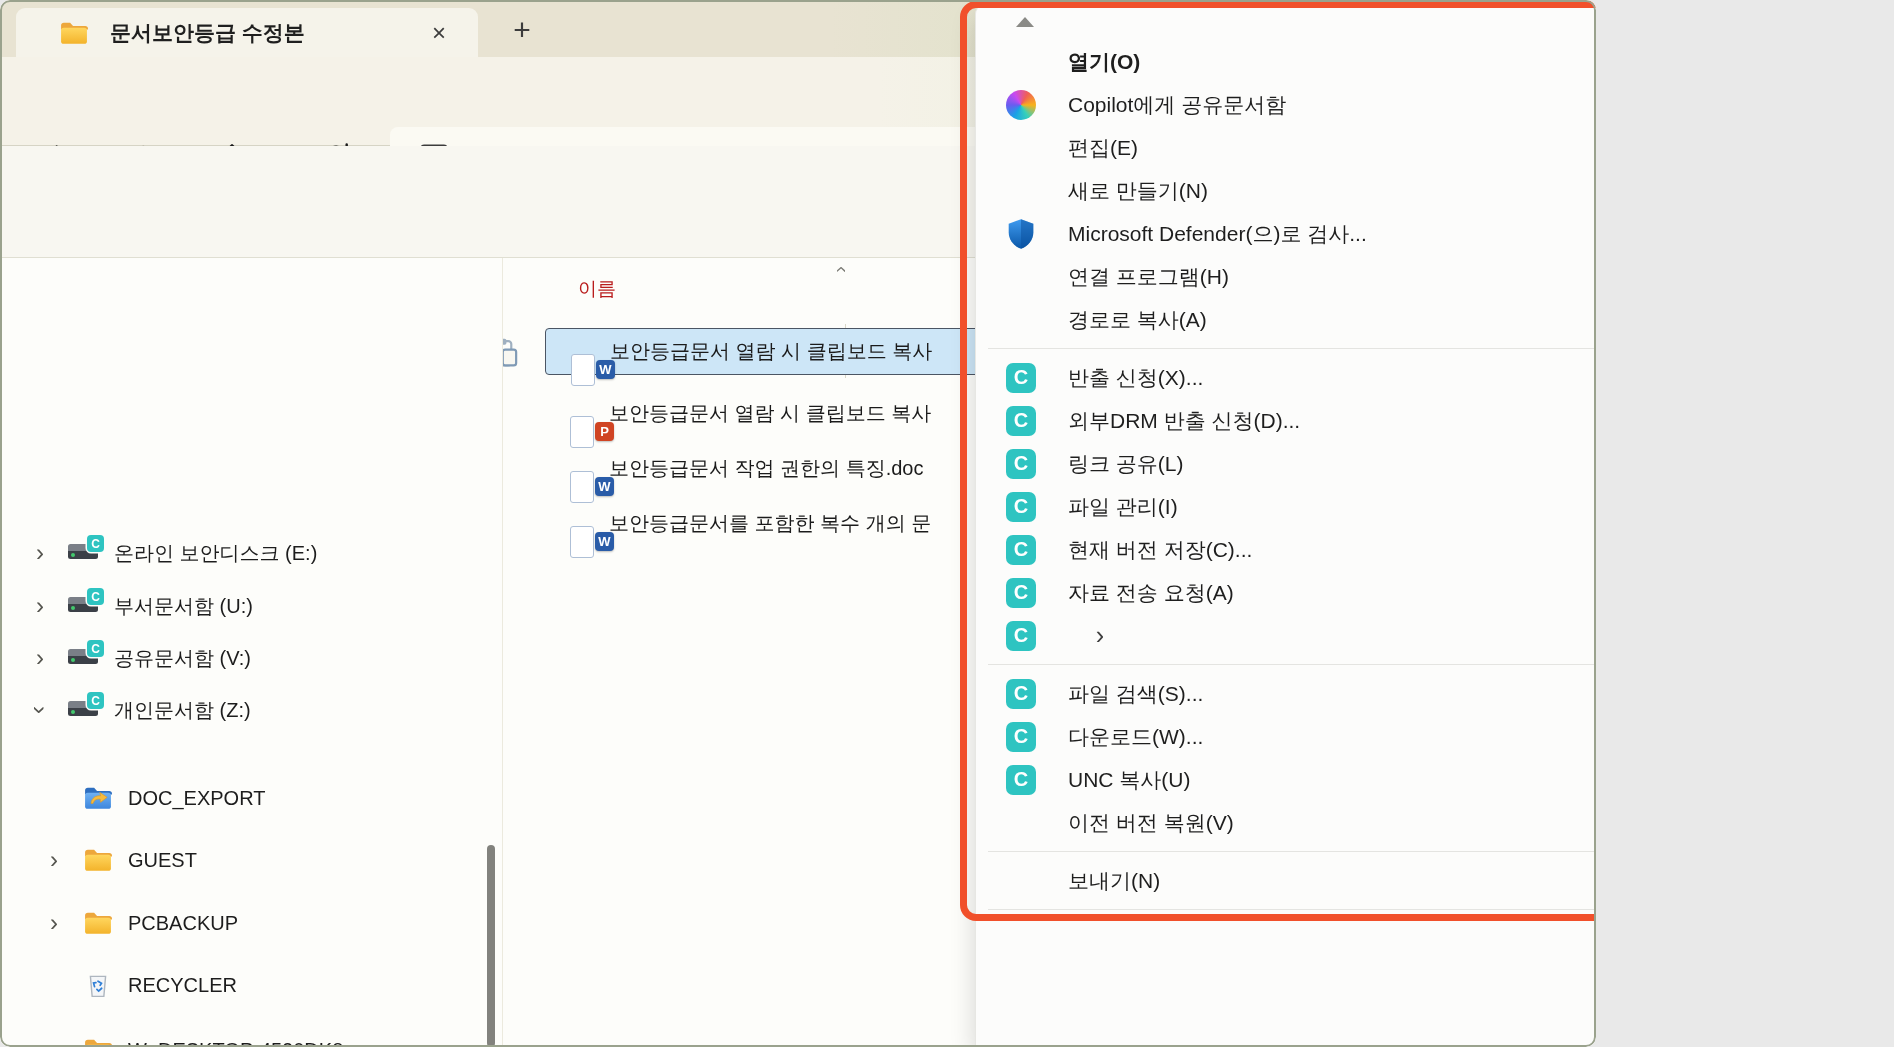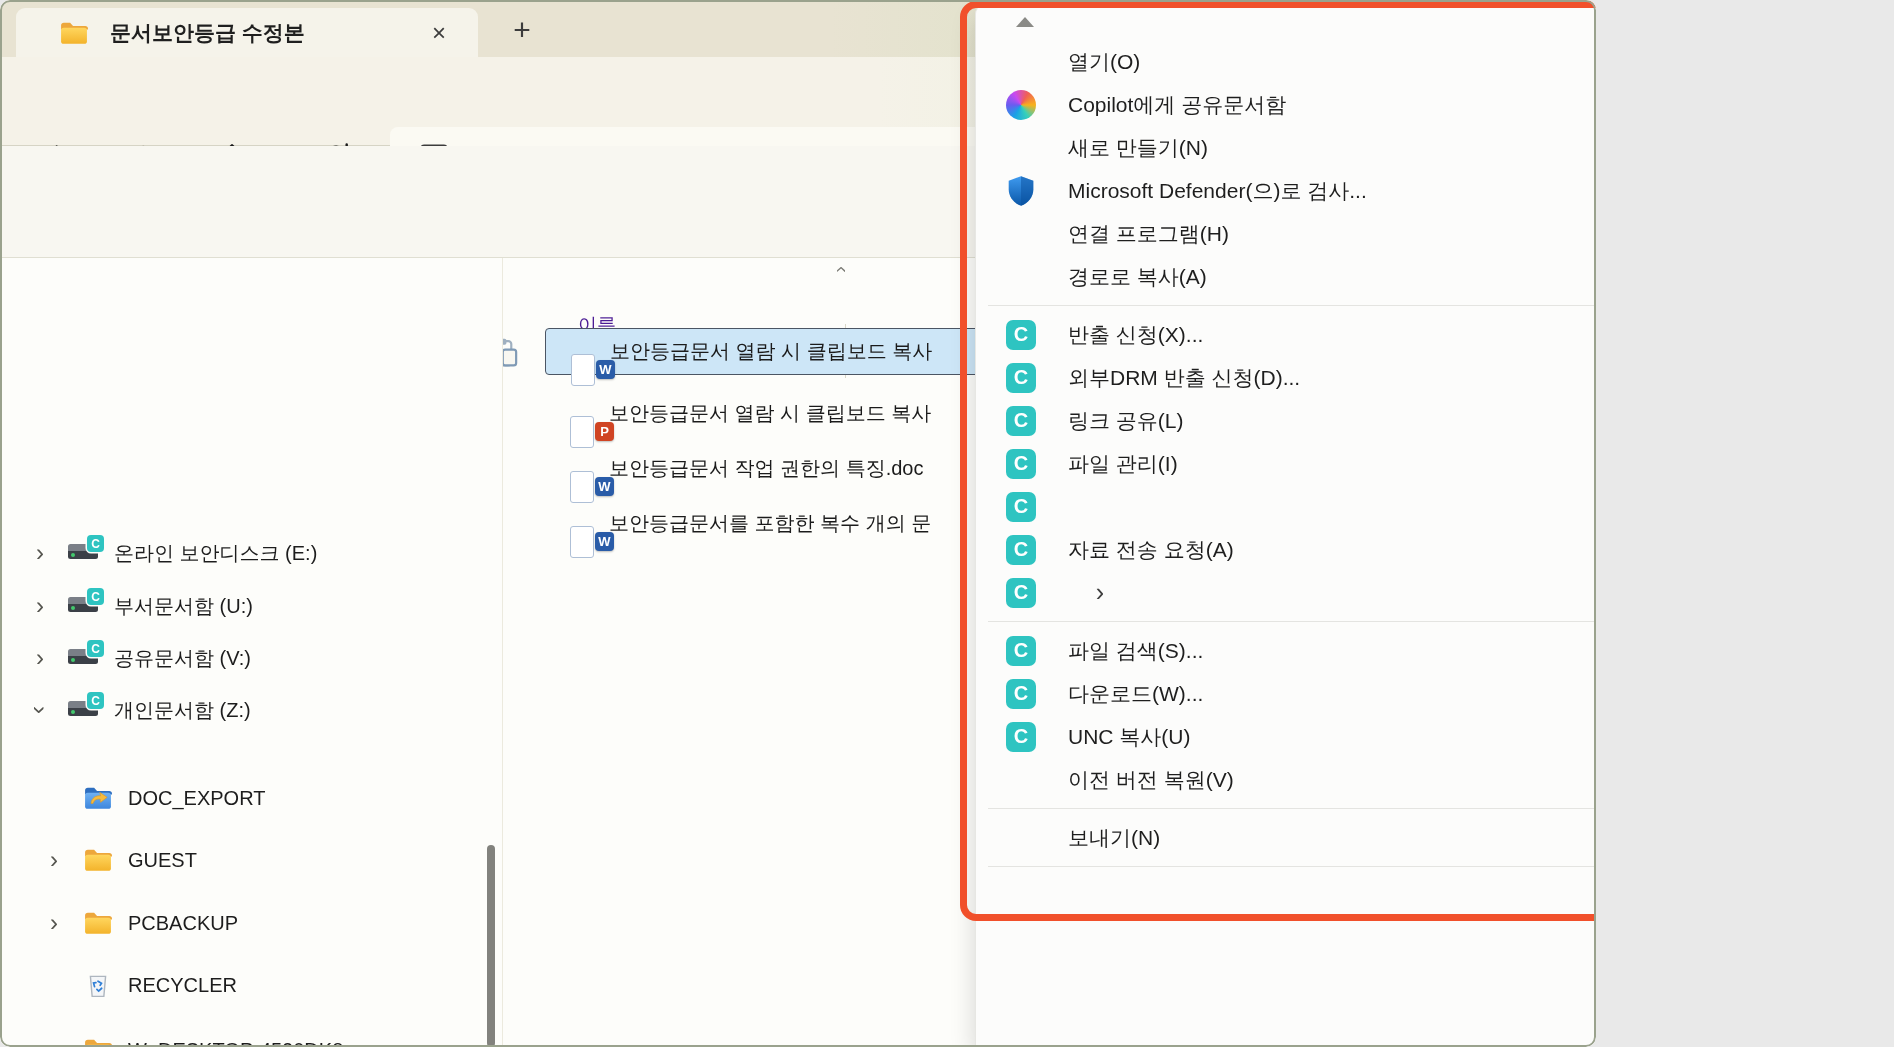--- a/index.html
+++ b/index.html
@@ -64,38 +64,38 @@
   .doc-ic{position:relative;width:34px;height:37px;flex:none;}
   .doc-page{position:absolute;right:1px;top:2px;width:24px;height:32px;background:#fff;border:1.4px solid #aebfd6;border-radius:3px;}
   .doc-tab{position:absolute;left:0;top:8px;width:19px;height:19px;border-radius:4px;color:#fff;font-weight:bold;font-size:13px;
     display:flex;align-items:center;justify-content:center;box-shadow:0 1px 2px rgba(0,0,0,.25);}
 
   
   .copilot-ic{width:30px;height:30px;border-radius:50%;flex:none;
     background:conic-gradient(from 210deg,#19a1e6,#6a5cf0,#c94af1,#f05f57,#f8b21c,#35d0ba,#19a1e6);}
 
   
-  .filehead{position:absolute;left:578px;top:276px;font-size:19px;color:#4c1d95;margin-top:36px;}
+  .filehead{position:absolute;left:578px;top:276px;font-size:19px;color:#b91c1c;}
   .sortcaret{position:absolute;left:836px;top:258px;font-size:20px;color:#7c7c76;transform:rotate(-90deg);}
   .file-row{position:absolute;left:545px;width:1343px;height:47px;display:flex;align-items:center;gap:14px;padding-left:50px;border-radius:4px;}
   .file-row.selected{background:#cde6f7;border:1.5px solid #4b5563;}
   .file-name{font-size:20px;color:#1b1b1b;white-space:nowrap;}
   .edge-frag{position:absolute;left:1316px;font-size:19px;color:#8a8a84;}
   .file-row.selected .edge-frag{color:#3f3f3f;}
 
   
   .menu-panel{position:absolute;left:975px;top:6px;width:881px;height:1041px;background:#fcfcfb;
     border-left:1px solid #e7e7e3;border-right:1px solid #e7e7e3;border-radius:8px 8px 0 0;
     box-shadow:0 10px 26px rgba(0,0,0,.16);z-index:30;padding-top:34px;}
   .menu-up{position:absolute;left:40px;top:11px;width:0;height:0;border-left:9px solid transparent;
     border-right:9px solid transparent;border-bottom:10px solid #8a8a86;}
   .menu-item{height:43px;display:flex;align-items:center;padding-left:24px;margin:0 6px;border-radius:5px;}
   .mi-ic{width:62px;display:flex;align-items:center;flex:none;}
   .mi-label{flex:1;font-size:21px;color:#1e1e1e;white-space:nowrap;}
-  .mi-label.bold{font-weight:400;}
+  .mi-label.bold{font-weight:700;}
   .mi-sub{width:36px;margin-right:14px;text-align:right;font-size:25px;color:#3f3f3f;line-height:1;}
   .menu-sep{height:1px;background:#e4e4e1;margin:7px 12px;}
 
   .redbox{position:absolute;left:960px;top:1px;width:898px;height:920px;border:7px solid #f1502b;border-radius:16px;
     z-index:50;pointer-events:none;}
 </style>
 </head>
 <body>
 
 <div id="app">
@@ -365,20 +365,25 @@
         </div>
         <div class="menu-item">
           <span class="mi-ic">
             <span class="copilot-ic"></span>
           </span>
           <span class="mi-label">Copilot에게 공유문서함</span>
           <span class="mi-sub"></span>
         </div>
         <div class="menu-item">
           <span class="mi-ic"></span>
+          <span class="mi-label">편집(E)</span>
+          <span class="mi-sub"></span>
+        </div>
+        <div class="menu-item">
+          <span class="mi-ic"></span>
           <span class="mi-label">새로 만들기(N)</span>
           <span class="mi-sub"></span>
         </div>
         <div class="menu-item">
           <span class="mi-ic">
             <svg width="30" height="32" viewBox="0 0 24 26">
               <path d="M12 1l10 3.6v7c0 6.5-4.3 11.4-10 13.4C6.3 23 2 18.1 2 11.6v-7z" fill="url(#gShield)"></path>
               <path d="M12 1l10 3.6v7c0 6.5-4.3 11.4-10 13.4z" fill="#0a4f9e" opacity=".5"></path>
             </svg>
           </span>
@@ -421,20 +426,21 @@
           <span class="mi-ic">
             <span class="cbadge menu">C</span>
           </span>
           <span class="mi-label">파일 관리(I)</span>
           <span class="mi-sub">›</span>
         </div>
         <div class="menu-item">
           <span class="mi-ic">
             <span class="cbadge menu">C</span>
           </span>
+          <span class="mi-label">현재 버전 저장(C)...</span>
           <span class="mi-sub"></span>
         </div>
         <div class="menu-item">
           <span class="mi-ic">
             <span class="cbadge menu">C</span>
           </span>
           <span class="mi-label">자료 전송 요청(A)</span>
           <span class="mi-sub"></span>
         </div>
         <div class="menu-item">

